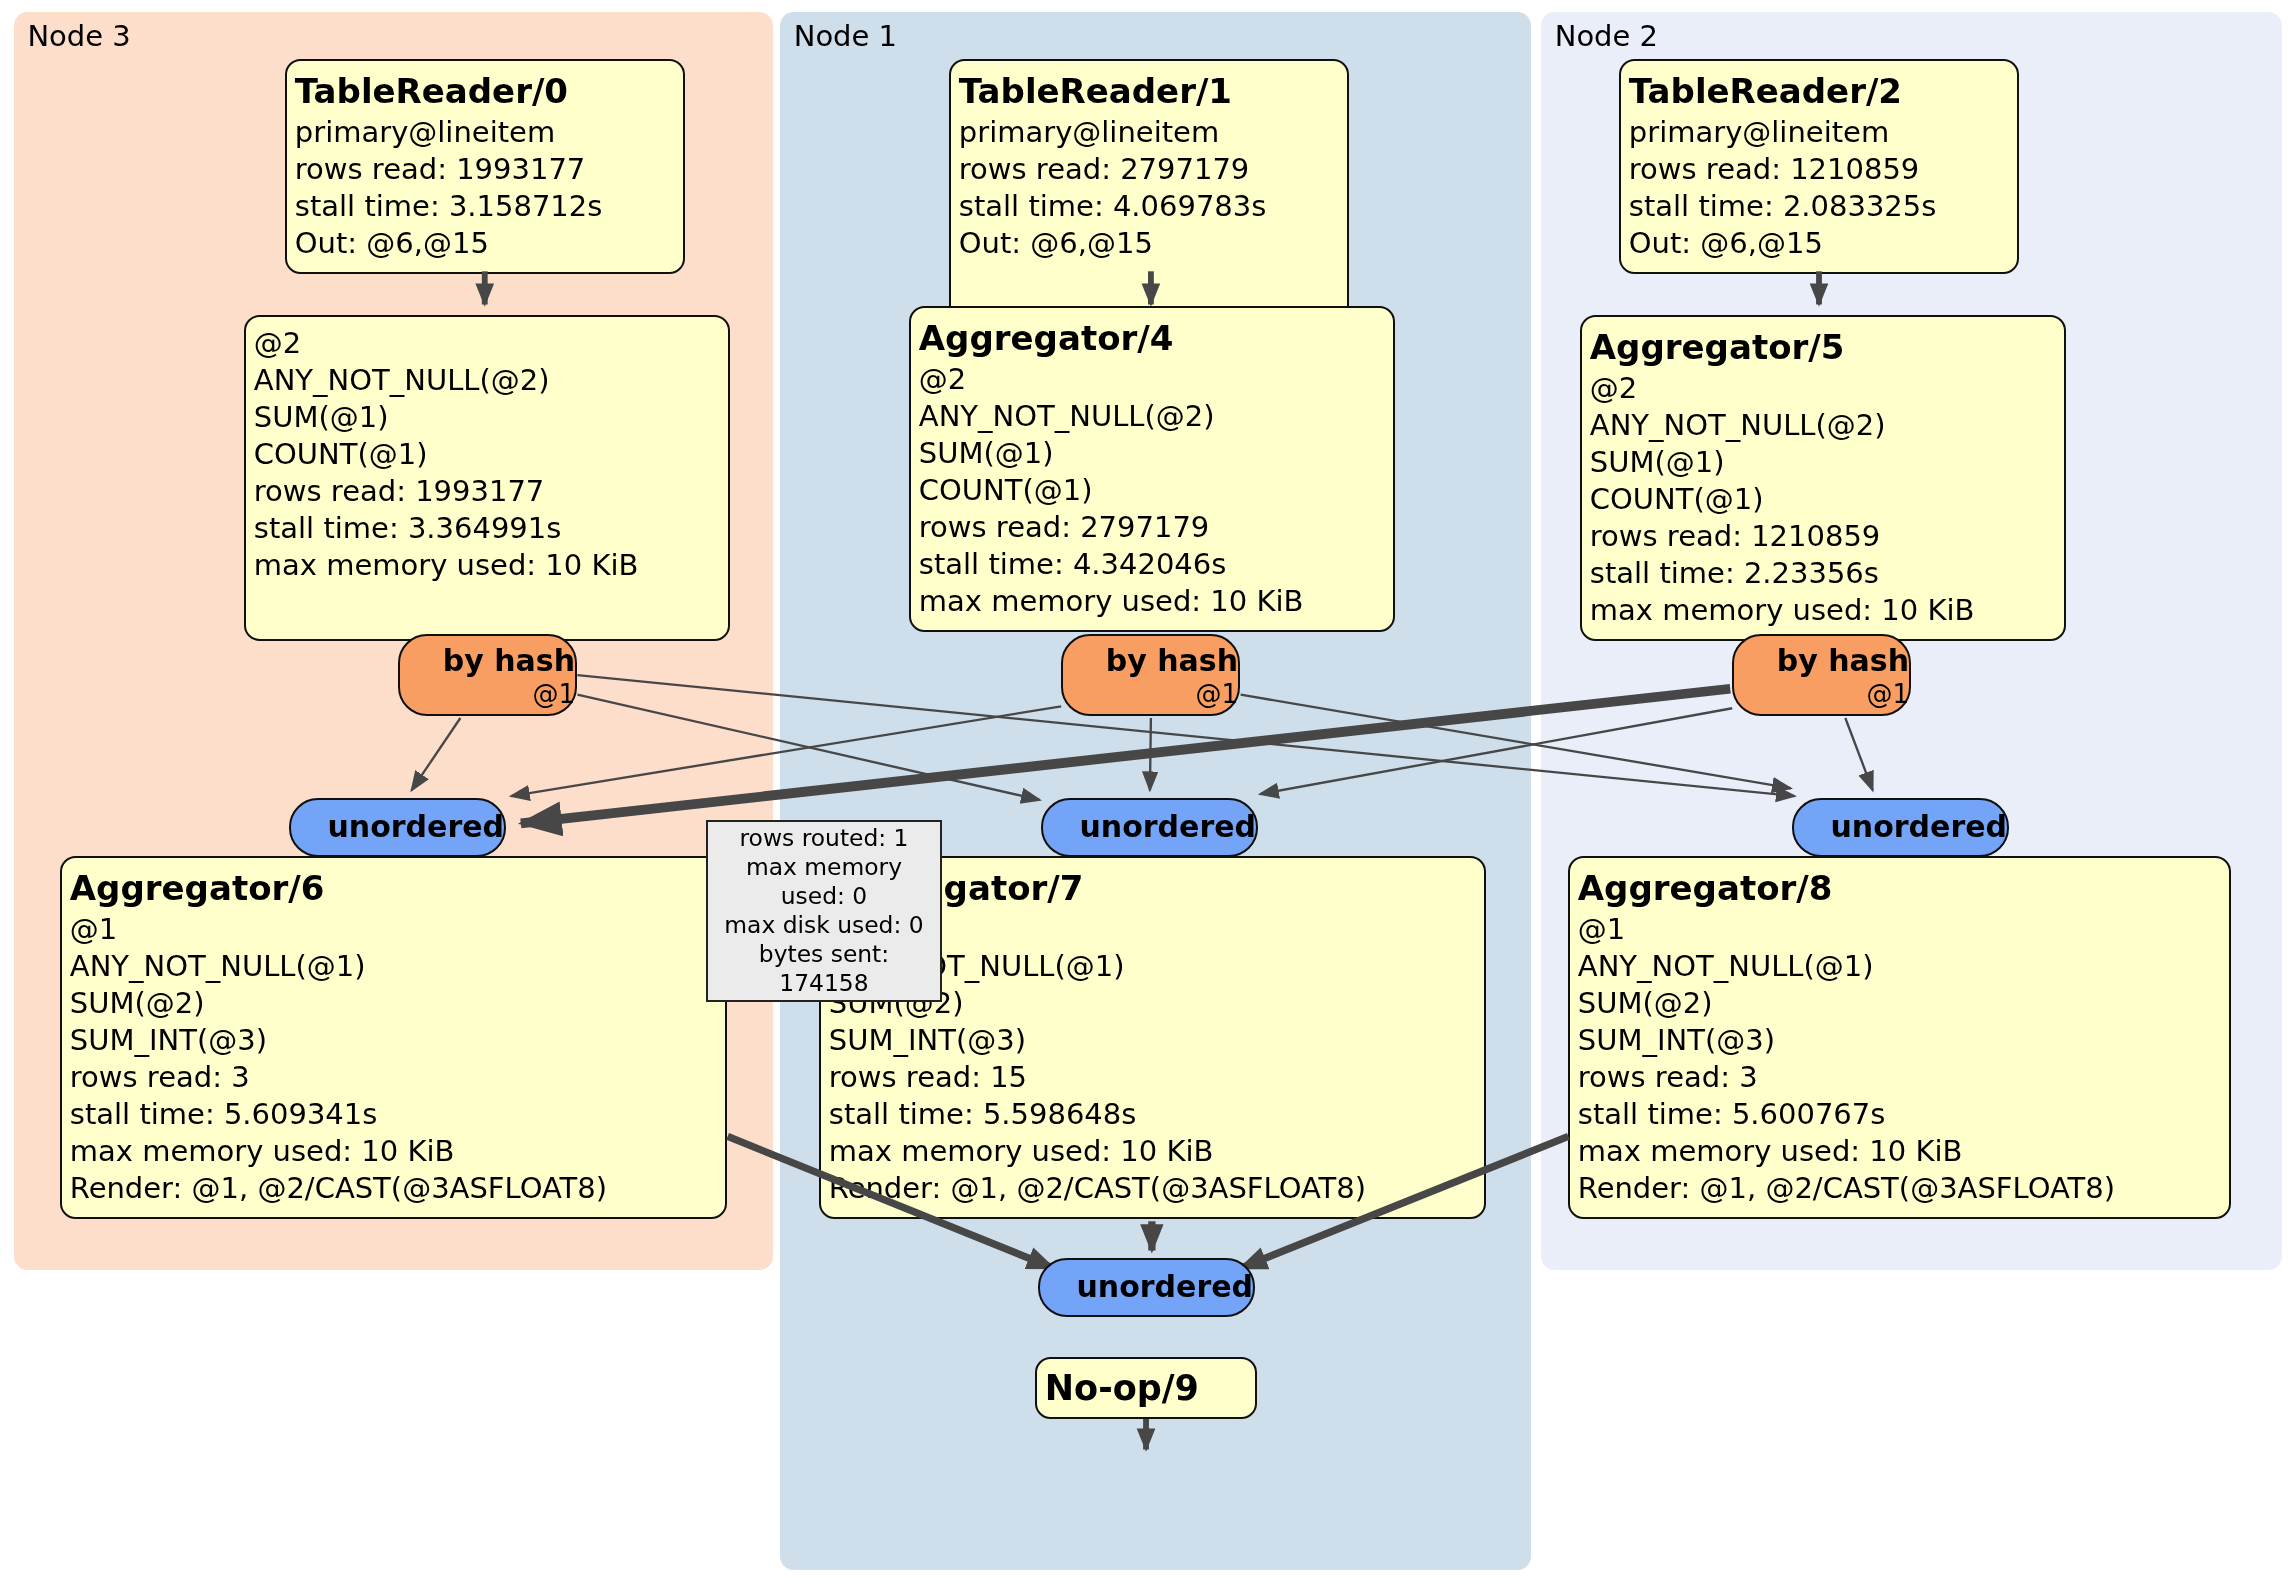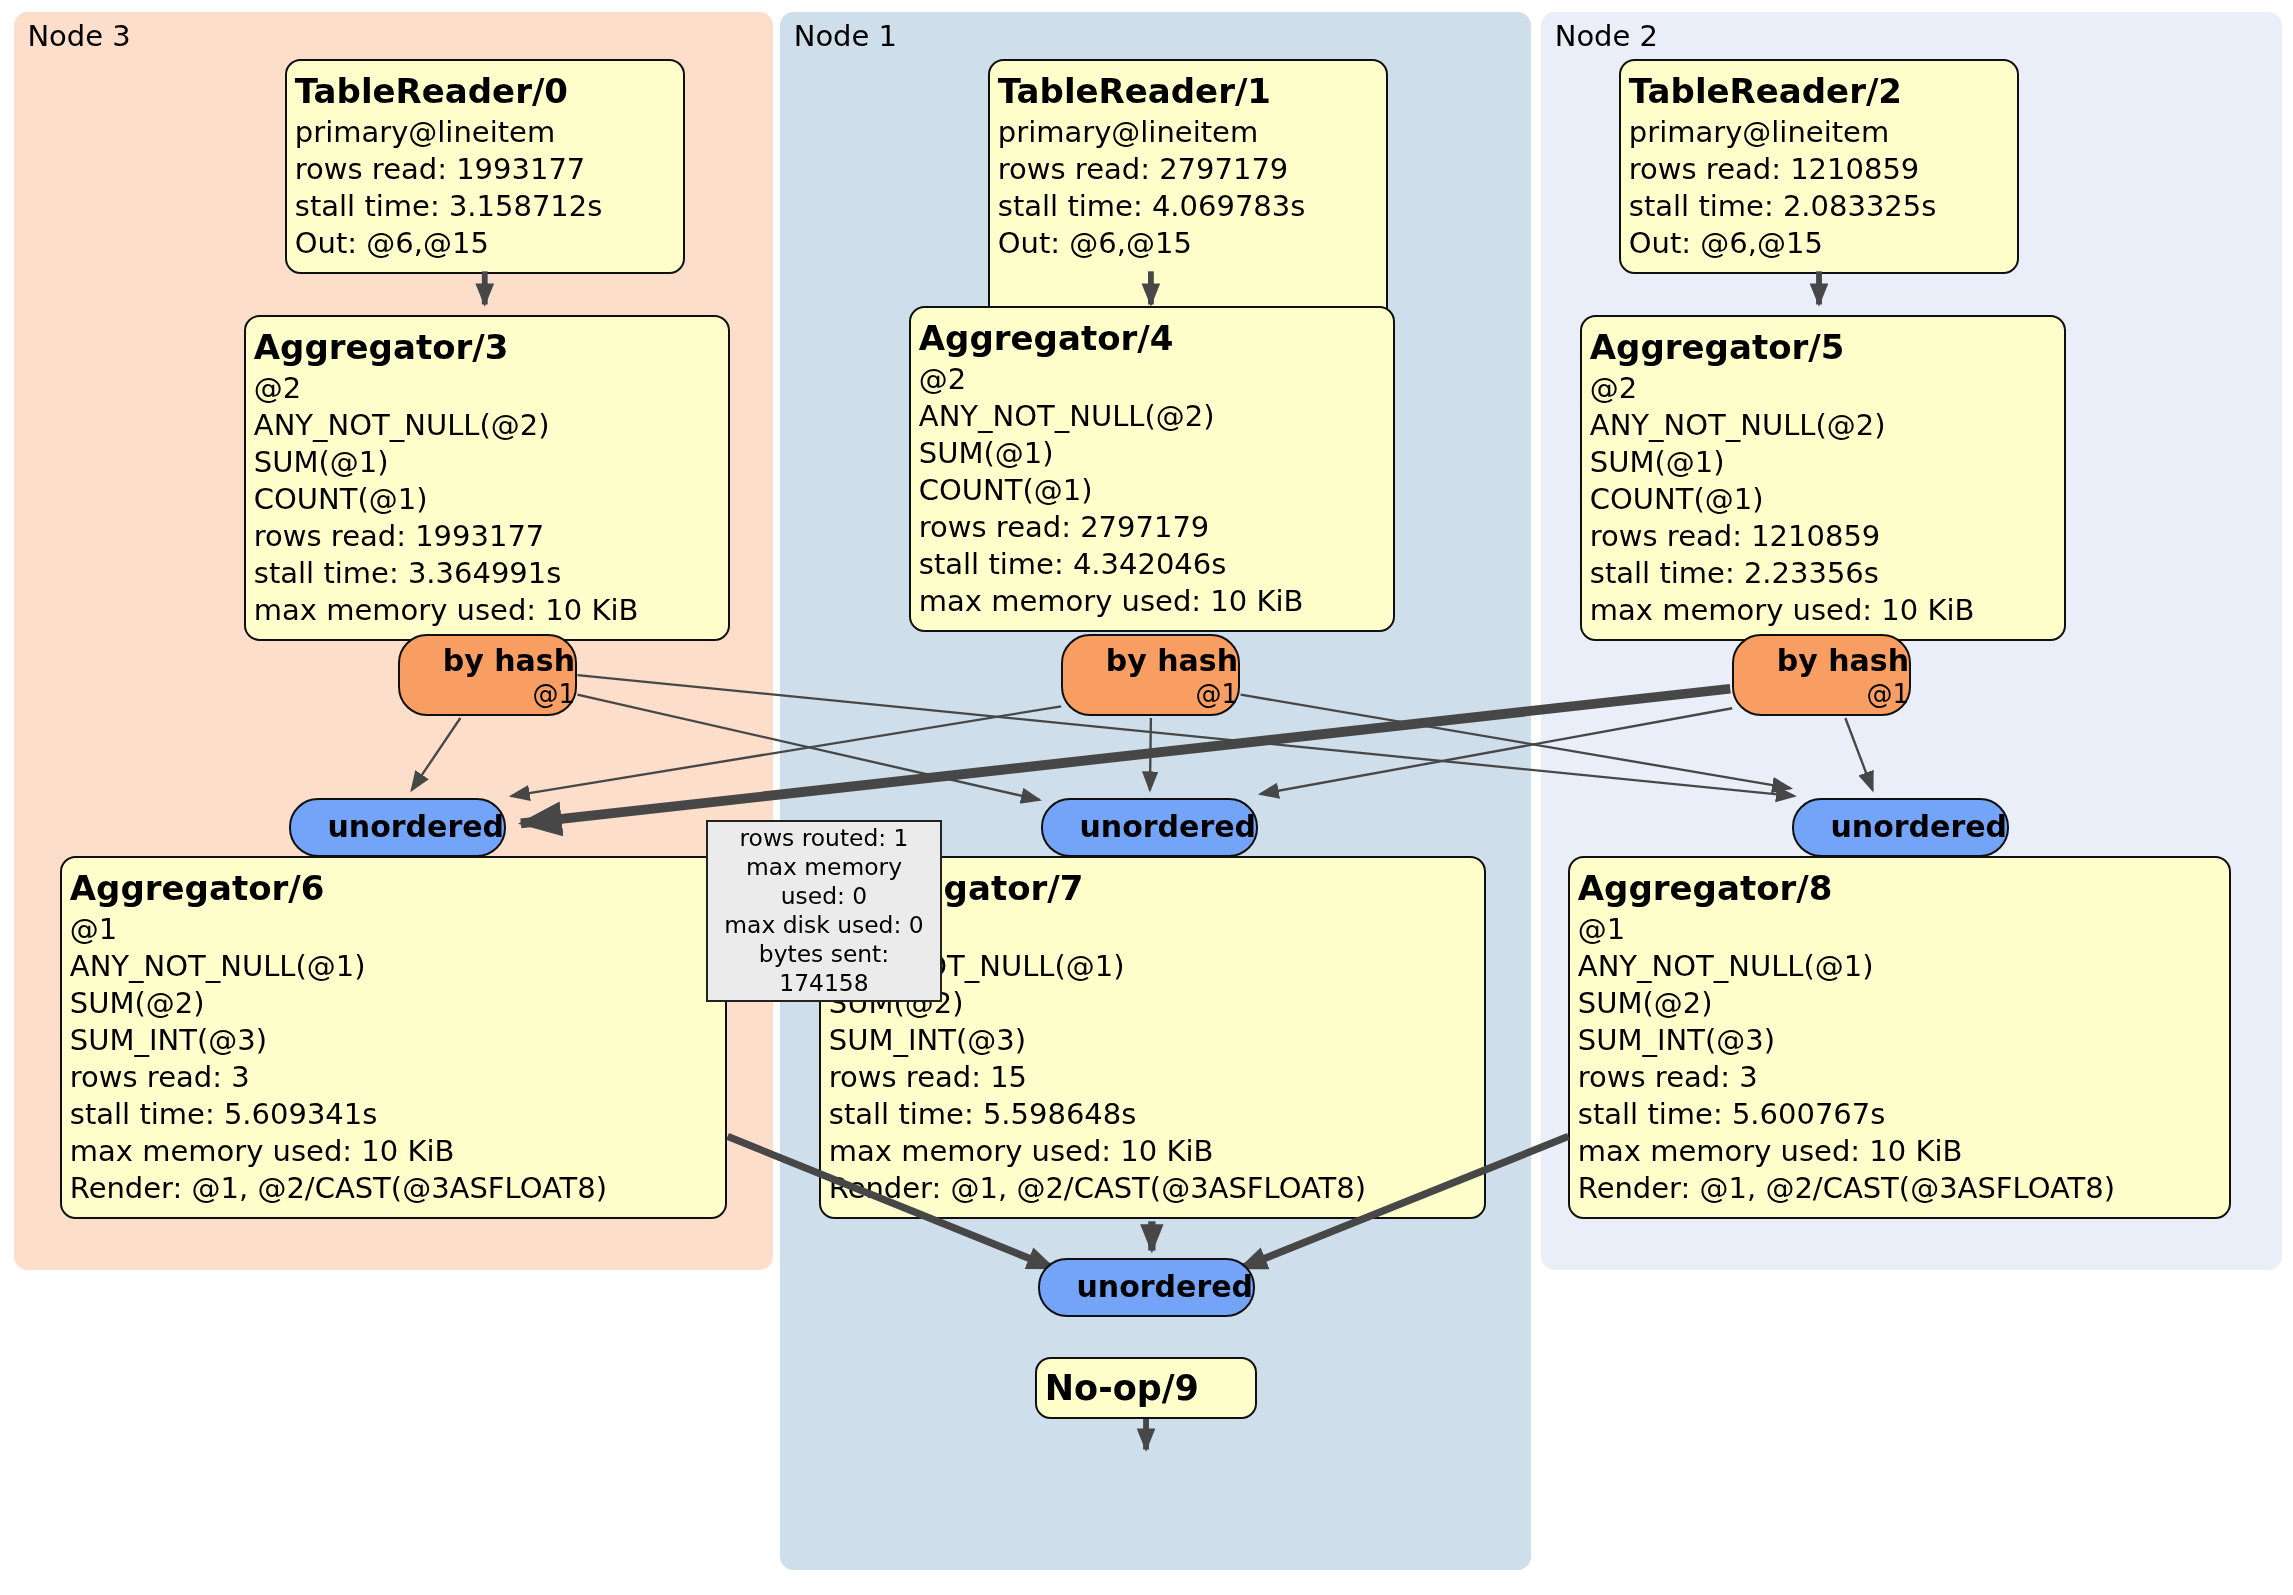--- a/index.html
+++ b/index.html
@@ -13,21 +13,21 @@
   .region-n1 { left:780px; top:11.7px; width:751px;  height:1558px; background:#cedeea; }
   .region-n2 { left:1541px;top:11.7px; width:741px;  height:1258px; background:#e9eef8; }
 
   
   .ybox { position:absolute; box-sizing:border-box; background:#ffffcb; border:2.9px solid #101010;
           border-radius:15.6px; text-align:left; padding:7.8px 7.8px; z-index:1; color:#000; }
   .ybox-title { font-weight:bold; font-size:34px; line-height:45px; }
   .ybox-lines { font-size:29px; line-height:37px; white-space:pre-line; }
 
   #tr0 { left:285px;  top:59px;  width:400px; height:215px; }
-  #tr1 { left:988px;  top:59px;  width:400px; height:277px; }
+  #tr1 { left:949px;  top:59px;  width:400px; height:277px; }
   #tr2 { left:1619px; top:59px;  width:400px; height:215px; }
   #agg3 { left:244px;  top:315px; width:486px; height:326px; }
   #agg4 { left:909px;  top:306px; width:486px; height:326px; }
   #agg5 { left:1580px; top:315px; width:486px; height:326px; }
   #agg6 { left:60px;   top:856px; width:667px; height:363px; }
   #agg7 { left:819px;  top:856px; width:667px; height:363px; }
   #agg8 { left:1568px; top:856px; width:663px; height:363px; }
 
   #noop     { left:1035px; top:1313px; width:222px; height:62px; padding:5.9px 7.8px; z-index:3;margin-top:44px; }
   #response { left:1024px; top:1459px; width:244px; height:64px; padding:6.8px 7.8px; }
@@ -93,21 +93,20 @@
   </div>
   <div class="ybox" id="tr2">
     <div class="ybox-title">TableReader/2</div>
     <div class="ybox-lines">primary@lineitem
 rows read: 1210859
 stall time: 2.083325s
 Out: @6,@15</div>
   </div>
 
   <div class="ybox" id="agg3">
-    <div class="ybox-title">Aggregator/3</div>
     <div class="ybox-lines">@2
 ANY_NOT_NULL(@2)
 SUM(@1)
 COUNT(@1)
 rows read: 1993177
 stall time: 3.364991s
 max memory used: 10 KiB</div>
   </div>
   <div class="ybox" id="agg4">
     <div class="ybox-title">Aggregator/4</div>

